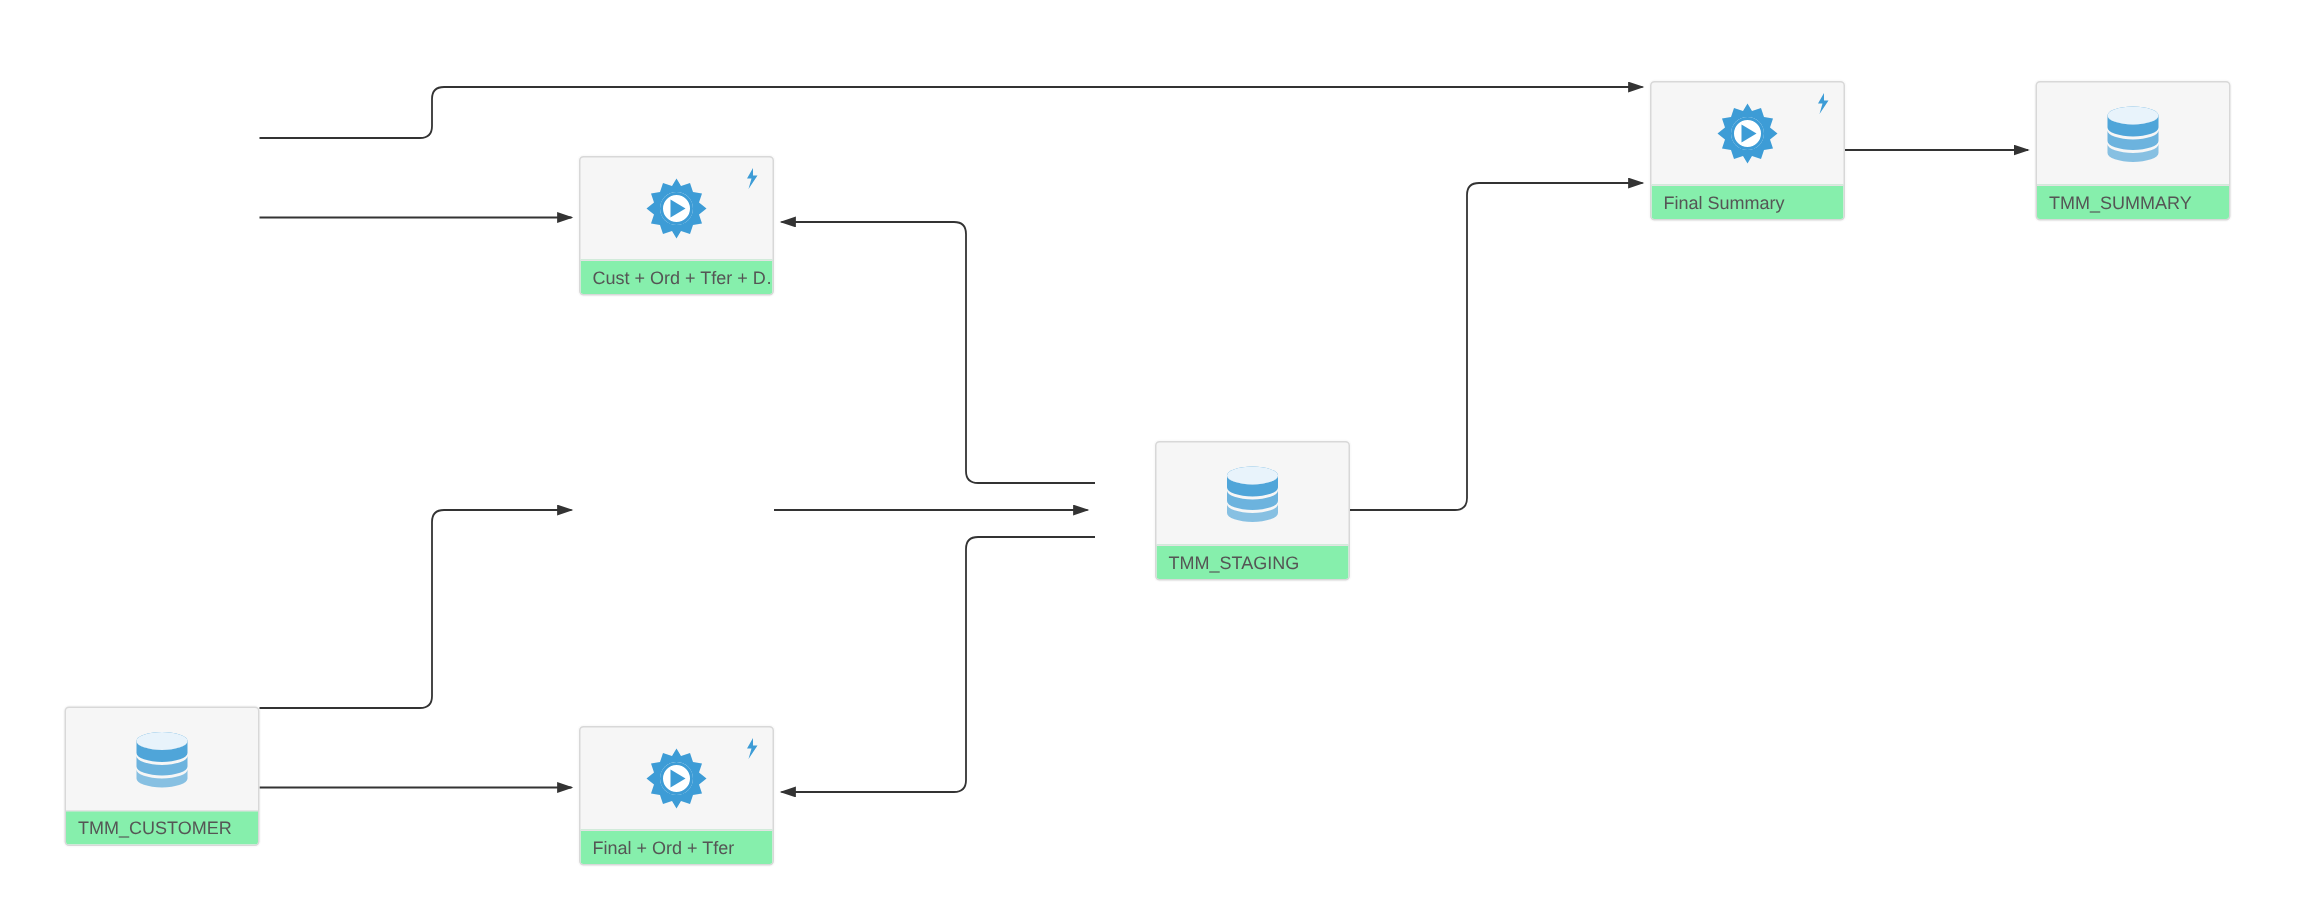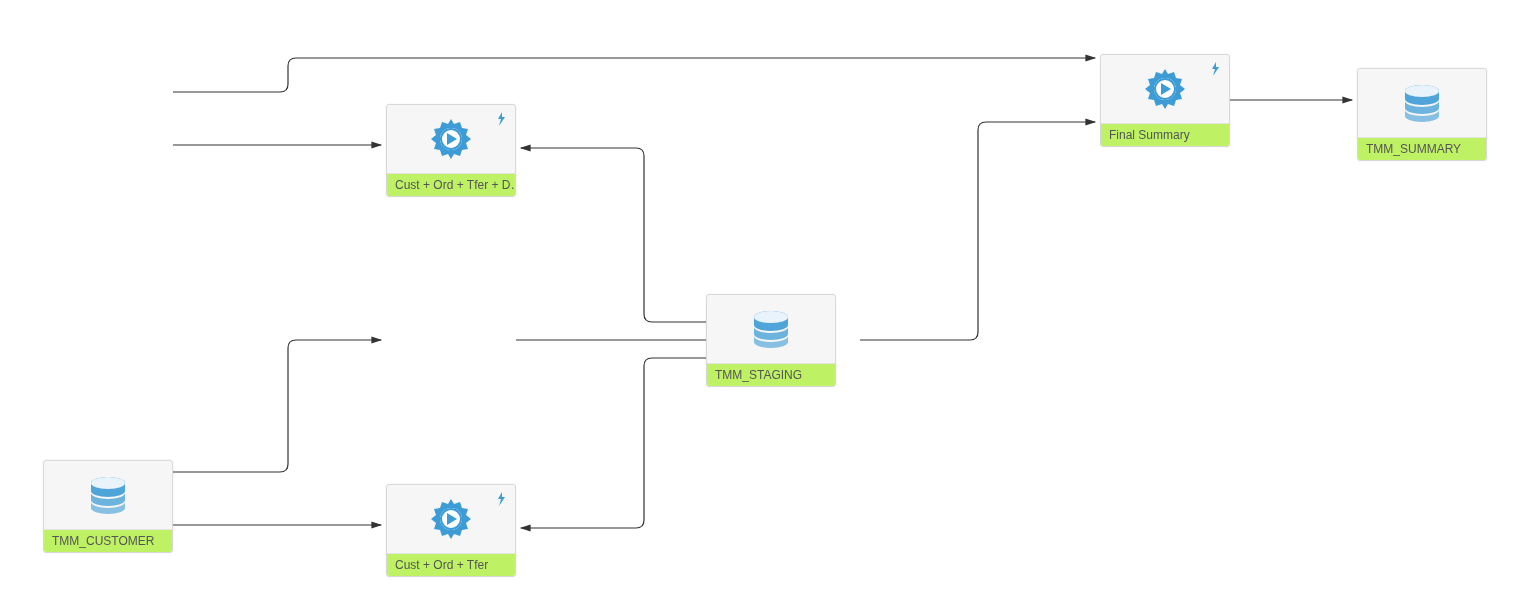--- a/index.html
+++ b/index.html
@@ -1,21 +1,21 @@
 <!DOCTYPE html>
 <html><head>
 <meta charset="utf-8">
 <style>
   html,body{margin:0;padding:0;background:#fff;font-family:"Segoe UI",Arial,sans-serif;font-size:12px;color:#555}
   .canvas{position:relative;width:1534px;height:614px}
   svg.edges{position:absolute;inset:0;pointer-events:none}
   .node{position:absolute;width:130px;background:#f6f6f6;border:1px solid #d8d8d8;border-radius:3px;
         box-shadow:0 0 0 1px rgba(0,0,0,0.02);box-sizing:border-box;overflow:hidden}
   .node .icon-area{height:68px;display:flex;align-items:center;justify-content:center;position:relative}
-  .node .label-area{height:22px;border-top:1px solid #e3e3e3;background:#bef264;
+  .node .label-area{height:22px;border-top:1px solid #e3e3e3;background:#86efac;
         display:flex;align-items:center;padding:0 8px;white-space:nowrap;overflow:hidden;text-overflow:ellipsis}
   .badge{position:absolute;top:6px;right:6px;color:#3d9cd6}
 </style>
 </head>
 <body>
 
 <div class="canvas">
   <svg class="edges" width="1534" height="614">
     <defs>
       <marker id="arrow" markerWidth="10" markerHeight="10" refX="8" refY="3" orient="auto" markerUnits="strokeWidth">
@@ -56,21 +56,21 @@
     <path d="M20 18 l10 6 -10 6 z" fill="#3d9cd6"></path>
   </svg>
         <span class="badge"><svg width="16" height="16" viewBox="0 0 16 16">
     <path d="M9 1 l-4 7 h3 l-2 7 6-9 h-3 z" fill="#3d9cd6"></path>
   </svg></span>
       </div>
     <div class="label-area">Cust + Ord + Tfer + D…</div>
   </div>
 
 
-  <div class="node" style="left:43px;top:460px">
+  <div class="node" style="left:43px;top:471px">
     <div class="icon-area">
         <svg width="44" height="44" viewBox="0 0 44 44">
     <g fill="#3d9cd6">
       <ellipse cx="22" cy="10" rx="17" ry="6"></ellipse>
       <path d="M5 10 v8 a17 6 0 0 0 34 0 v-8 a17 6 0 0 1 -34 0 z" opacity="0.9"></path>
       <path d="M5 20 v7 a17 6 0 0 0 34 0 v-7 a17 6 0 0 1 -34 0 z" opacity="0.75"></path>
       <path d="M5 29 v6 a17 6 0 0 0 34 0 v-6 a17 6 0 0 1 -34 0 z" opacity="0.6"></path>
     </g>
     <ellipse cx="22" cy="10" rx="17" ry="6" fill="#e8f3fb"></ellipse>
   </svg>
@@ -85,24 +85,24 @@
       <path d="M24 4 l3 5 6-2 2 6 6 1 -2 6 5 4 -5 4 2 6 -6 1 -2 6 -6-2 -3 5 -3-5 -6 2 -2-6 -6-1 2-6 -5-4 5-4 -2-6 6-1 2-6 6 2 z"></path>
     </g>
     <circle cx="24" cy="24" r="11" fill="#fff"></circle>
     <circle cx="24" cy="24" r="10" fill="none" stroke="#3d9cd6" stroke-width="2"></circle>
     <path d="M20 18 l10 6 -10 6 z" fill="#3d9cd6"></path>
   </svg>
         <span class="badge"><svg width="16" height="16" viewBox="0 0 16 16">
     <path d="M9 1 l-4 7 h3 l-2 7 6-9 h-3 z" fill="#3d9cd6"></path>
   </svg></span>
       </div>
-    <div class="label-area">Cust + Ord + Tfer</div>
+    <div class="label-area">Final + Ord + Tfer</div>
   </div>
 
-  <div class="node" style="left:706px;top:294px">
+  <div class="node" style="left:770px;top:294px">
     <div class="icon-area">
         <svg width="44" height="44" viewBox="0 0 44 44">
     <g fill="#3d9cd6">
       <ellipse cx="22" cy="10" rx="17" ry="6"></ellipse>
       <path d="M5 10 v8 a17 6 0 0 0 34 0 v-8 a17 6 0 0 1 -34 0 z" opacity="0.9"></path>
       <path d="M5 20 v7 a17 6 0 0 0 34 0 v-7 a17 6 0 0 1 -34 0 z" opacity="0.75"></path>
       <path d="M5 29 v6 a17 6 0 0 0 34 0 v-6 a17 6 0 0 1 -34 0 z" opacity="0.6"></path>
     </g>
     <ellipse cx="22" cy="10" rx="17" ry="6" fill="#e8f3fb"></ellipse>
   </svg>
@@ -120,21 +120,21 @@
     <circle cx="24" cy="24" r="10" fill="none" stroke="#3d9cd6" stroke-width="2"></circle>
     <path d="M20 18 l10 6 -10 6 z" fill="#3d9cd6"></path>
   </svg>
         <span class="badge"><svg width="16" height="16" viewBox="0 0 16 16">
     <path d="M9 1 l-4 7 h3 l-2 7 6-9 h-3 z" fill="#3d9cd6"></path>
   </svg></span>
       </div>
     <div class="label-area">Final Summary</div>
   </div>
 
-  <div class="node" style="left:1357px;top:68px">
+  <div class="node" style="left:1357px;top:54px">
     <div class="icon-area">
         <svg width="44" height="44" viewBox="0 0 44 44">
     <g fill="#3d9cd6">
       <ellipse cx="22" cy="10" rx="17" ry="6"></ellipse>
       <path d="M5 10 v8 a17 6 0 0 0 34 0 v-8 a17 6 0 0 1 -34 0 z" opacity="0.9"></path>
       <path d="M5 20 v7 a17 6 0 0 0 34 0 v-7 a17 6 0 0 1 -34 0 z" opacity="0.75"></path>
       <path d="M5 29 v6 a17 6 0 0 0 34 0 v-6 a17 6 0 0 1 -34 0 z" opacity="0.6"></path>
     </g>
     <ellipse cx="22" cy="10" rx="17" ry="6" fill="#e8f3fb"></ellipse>
   </svg>

